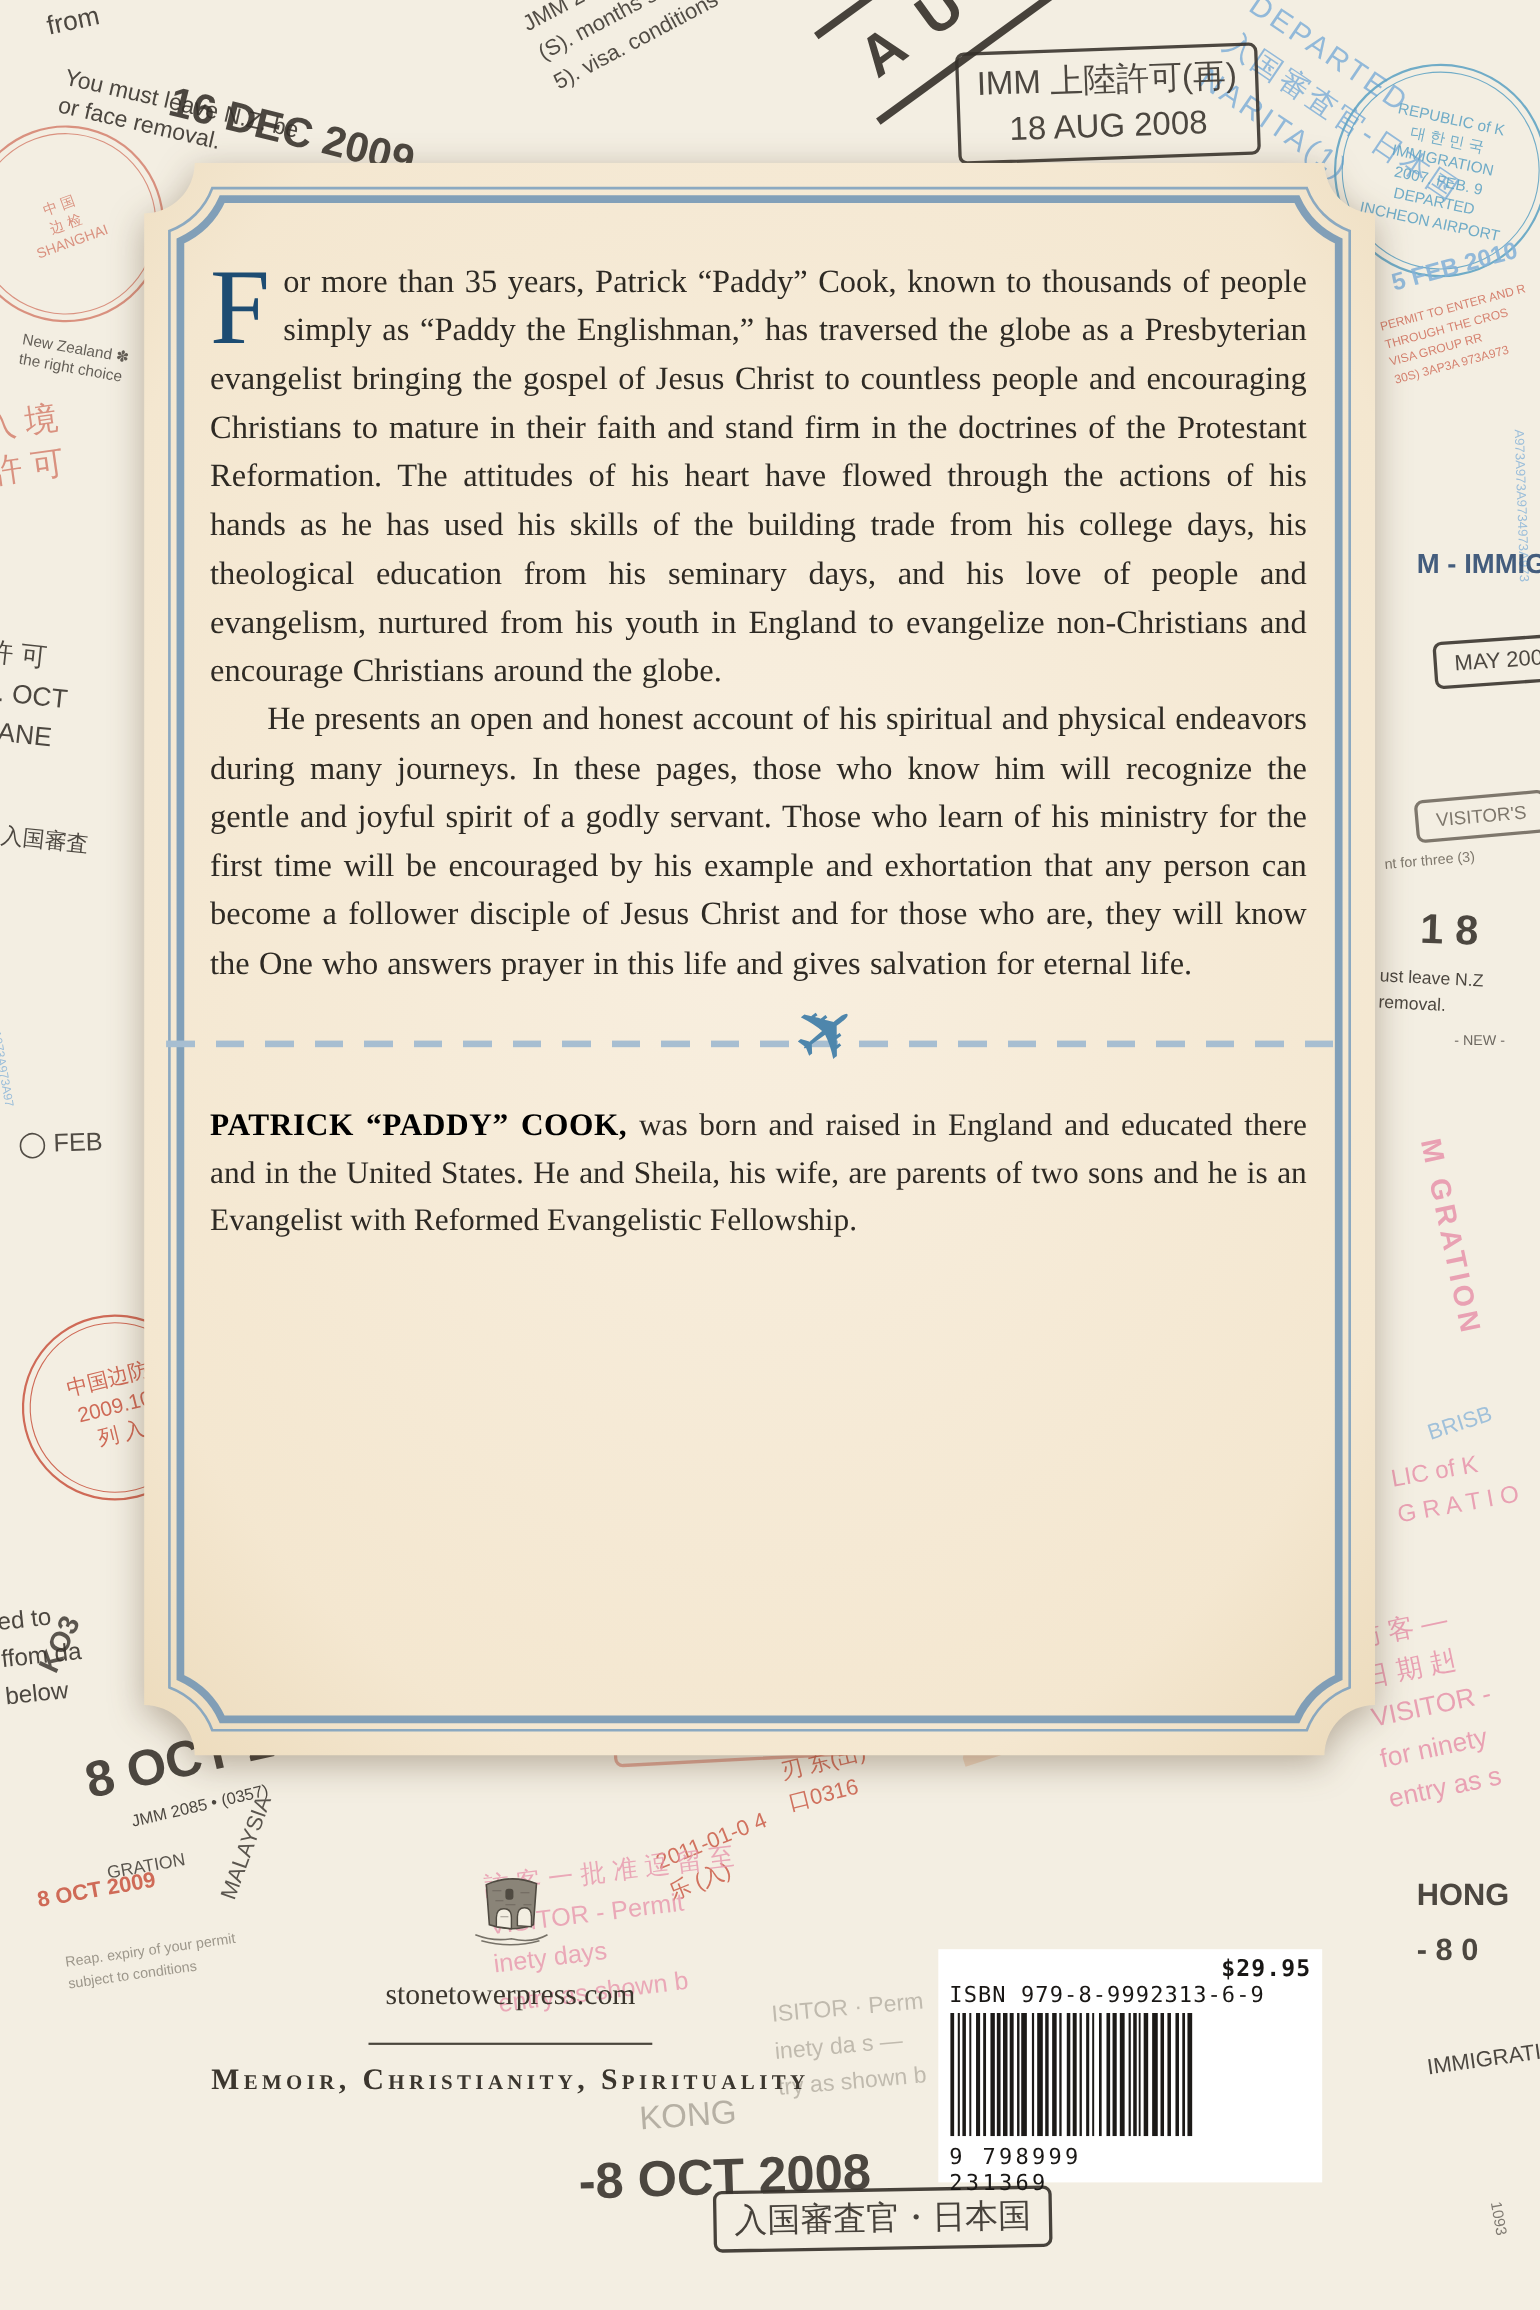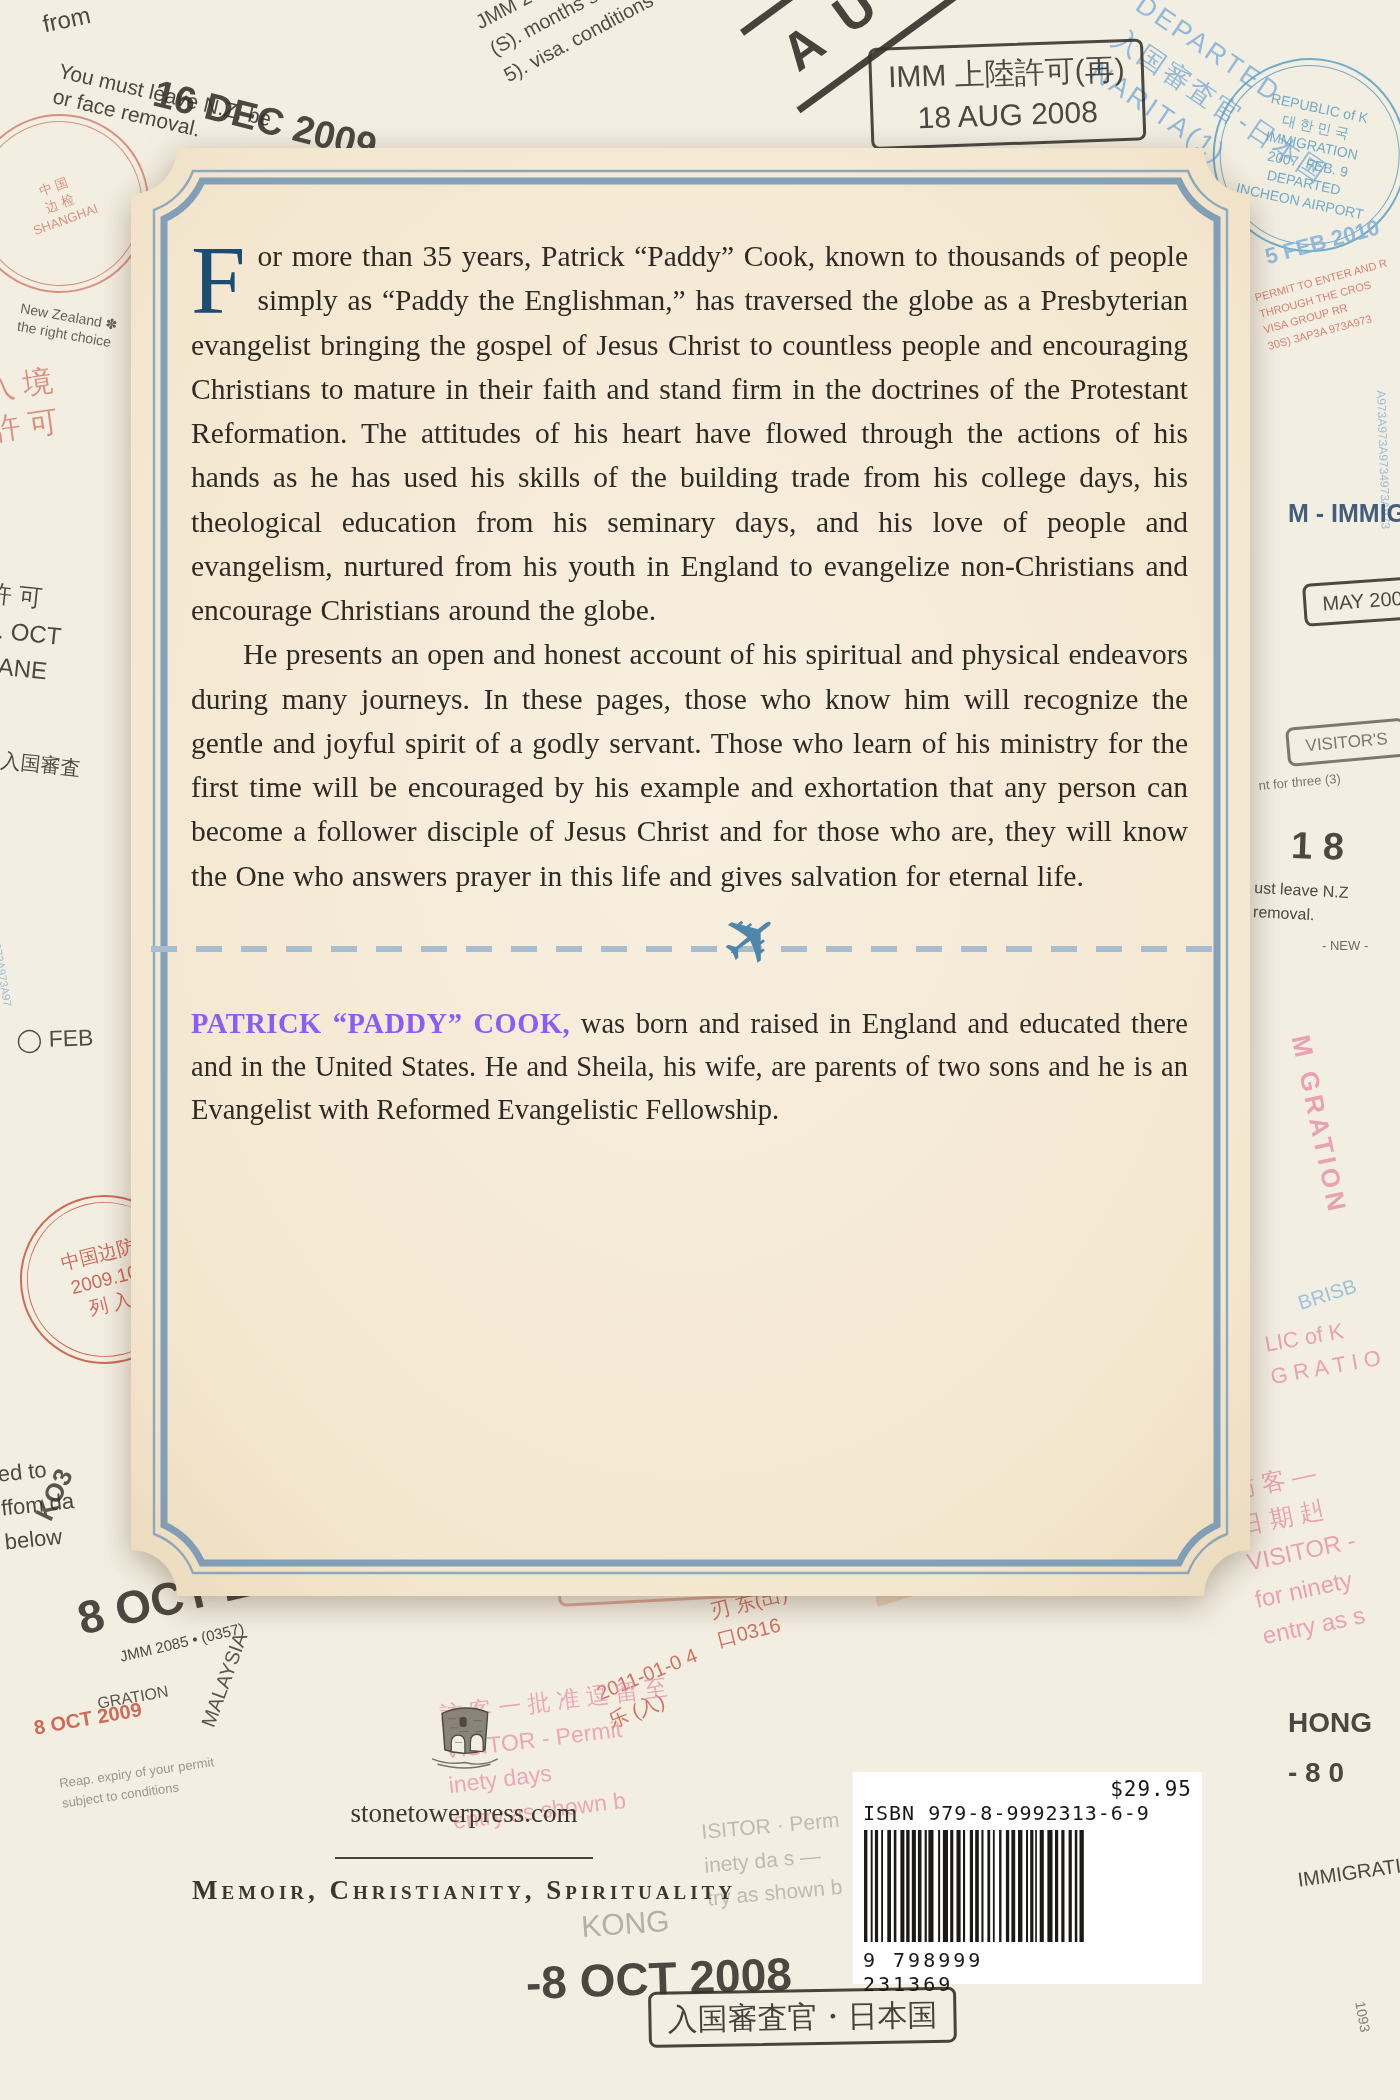--- a/index.html
+++ b/index.html
@@ -34,34 +34,34 @@
     margin:0 0 26px 0;}
   .body-par{font-size:29.5px; line-height:1.5; text-align:justify; margin:0; word-spacing:1px;}
   .dropcap{float:left; font-size:98px; line-height:.78; color:#1d4c72;
     padding:8px 12px 0 0; font-weight:400;}
   .para2{text-indent:52px; margin-top:0;}
   .divider{position:relative; height:6px; margin:48px -40px 50px -40px;
     background:repeating-linear-gradient(90deg,#a7bed1 0 26px,transparent 26px 45px);}
   .plane{position:absolute; left:53%; top:-42px; font-size:70px; color:#4e86ac;
     transform:rotate(-38deg); font-family:"DejaVu Sans",sans-serif; line-height:1;}
   .bio{font-size:28.5px; line-height:1.52; text-align:justify; margin:0;}
-  .bio-name{color:#8b5cf6; font-weight:700; letter-spacing:.5px;}
+  .bio-name{color:#000000; font-weight:700; letter-spacing:.5px;}
   
   .publisher{position:absolute; left:134px; top:1696px; width:660px; z-index:3;
     text-align:center; color:#3b362e;}
   .tower{display:block; margin:0 auto 6px auto;}
   .press-name{font-size:31px; letter-spacing:2.5px; margin:4px 0 0 0; font-weight:400;}
   .press-site{font-size:27px; margin:10px 0 0 0;}
   .cat-rule{width:258px; border:0; border-top:2px solid #4a453c; margin:28px auto 16px auto;}
   .categories{font-variant:small-caps; font-size:27px; letter-spacing:4px; font-weight:600;}
   
   .barcode-box{position:absolute; left:853px; top:1772px; width:349px; height:212px;
     background:#ffffff; z-index:4; box-sizing:border-box; padding:6px 10px 0 10px;
     font-family:"DejaVu Sans Mono","Liberation Mono",monospace; color:#191715;}
-  .price{text-align:right; font-size:21px; font-weight:400; letter-spacing:1px; line-height:1.05;}
+  .price{text-align:right; font-size:21px; font-weight:700; letter-spacing:1px; line-height:1.05;}
   .isbn-line{text-align:left; font-size:20px; letter-spacing:1px; margin-top:1px;}
   .bars-row{display:flex; gap:14px; margin-top:5px; align-items:flex-start;}
   .ean-col{width:222px;}
   .ean-digits{font-size:20px; letter-spacing:3px; margin-top:2px;}
   .addon-col{width:92px; text-align:center;}
   .addon-digits{font-size:20px; letter-spacing:1px; margin-bottom:3px;}
 </style>
 </head>
 <body>
 

